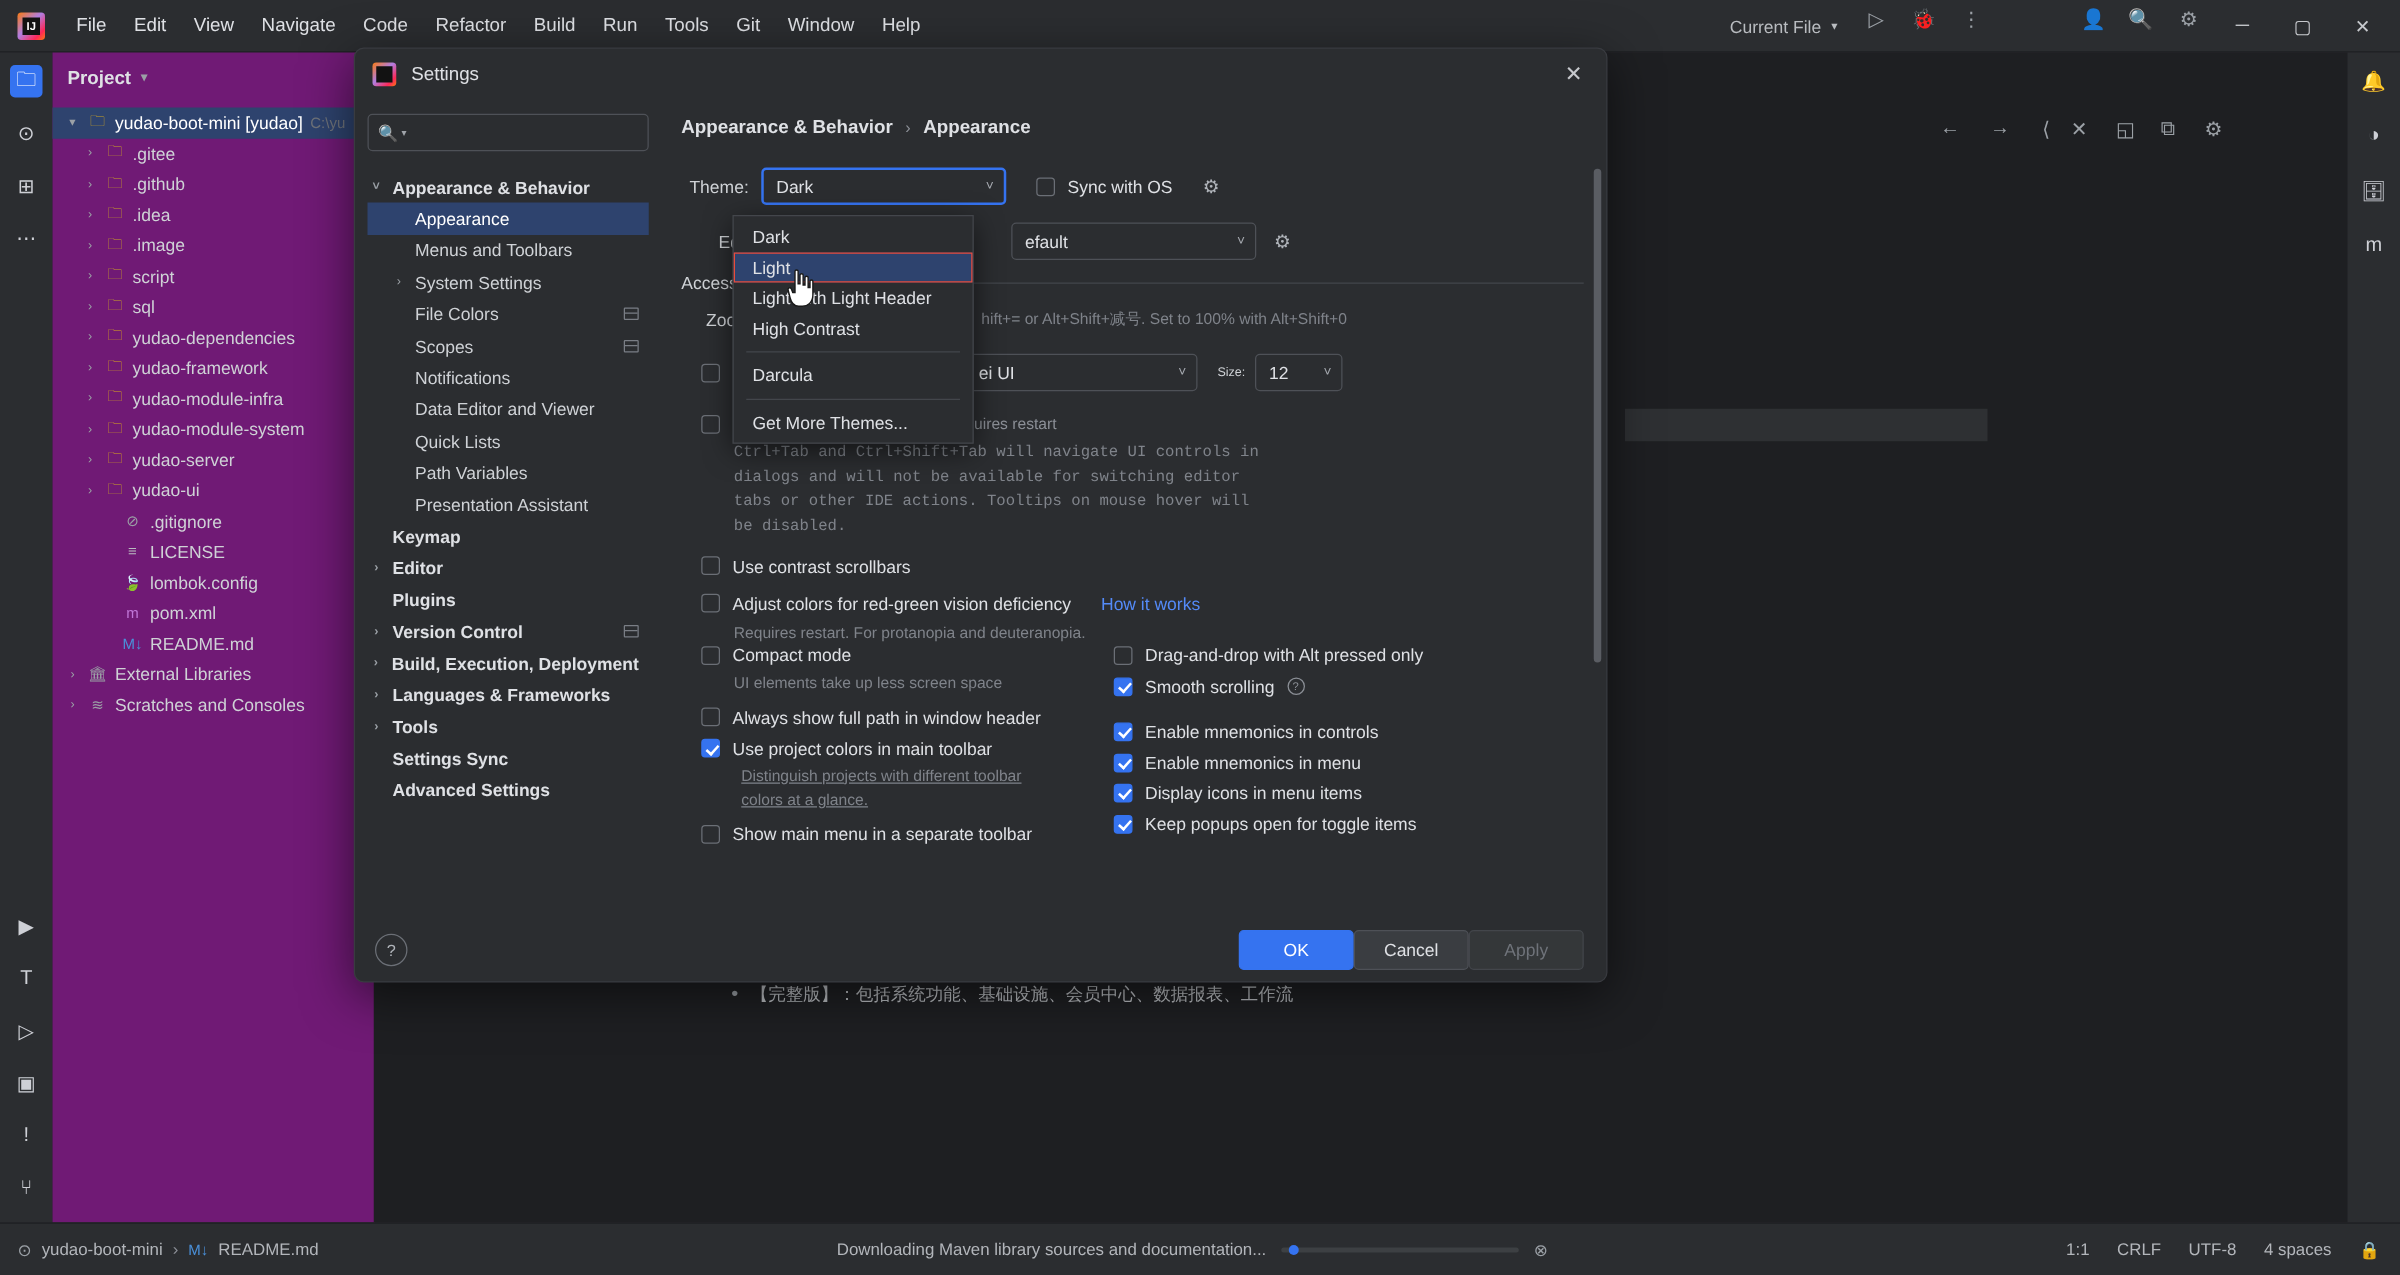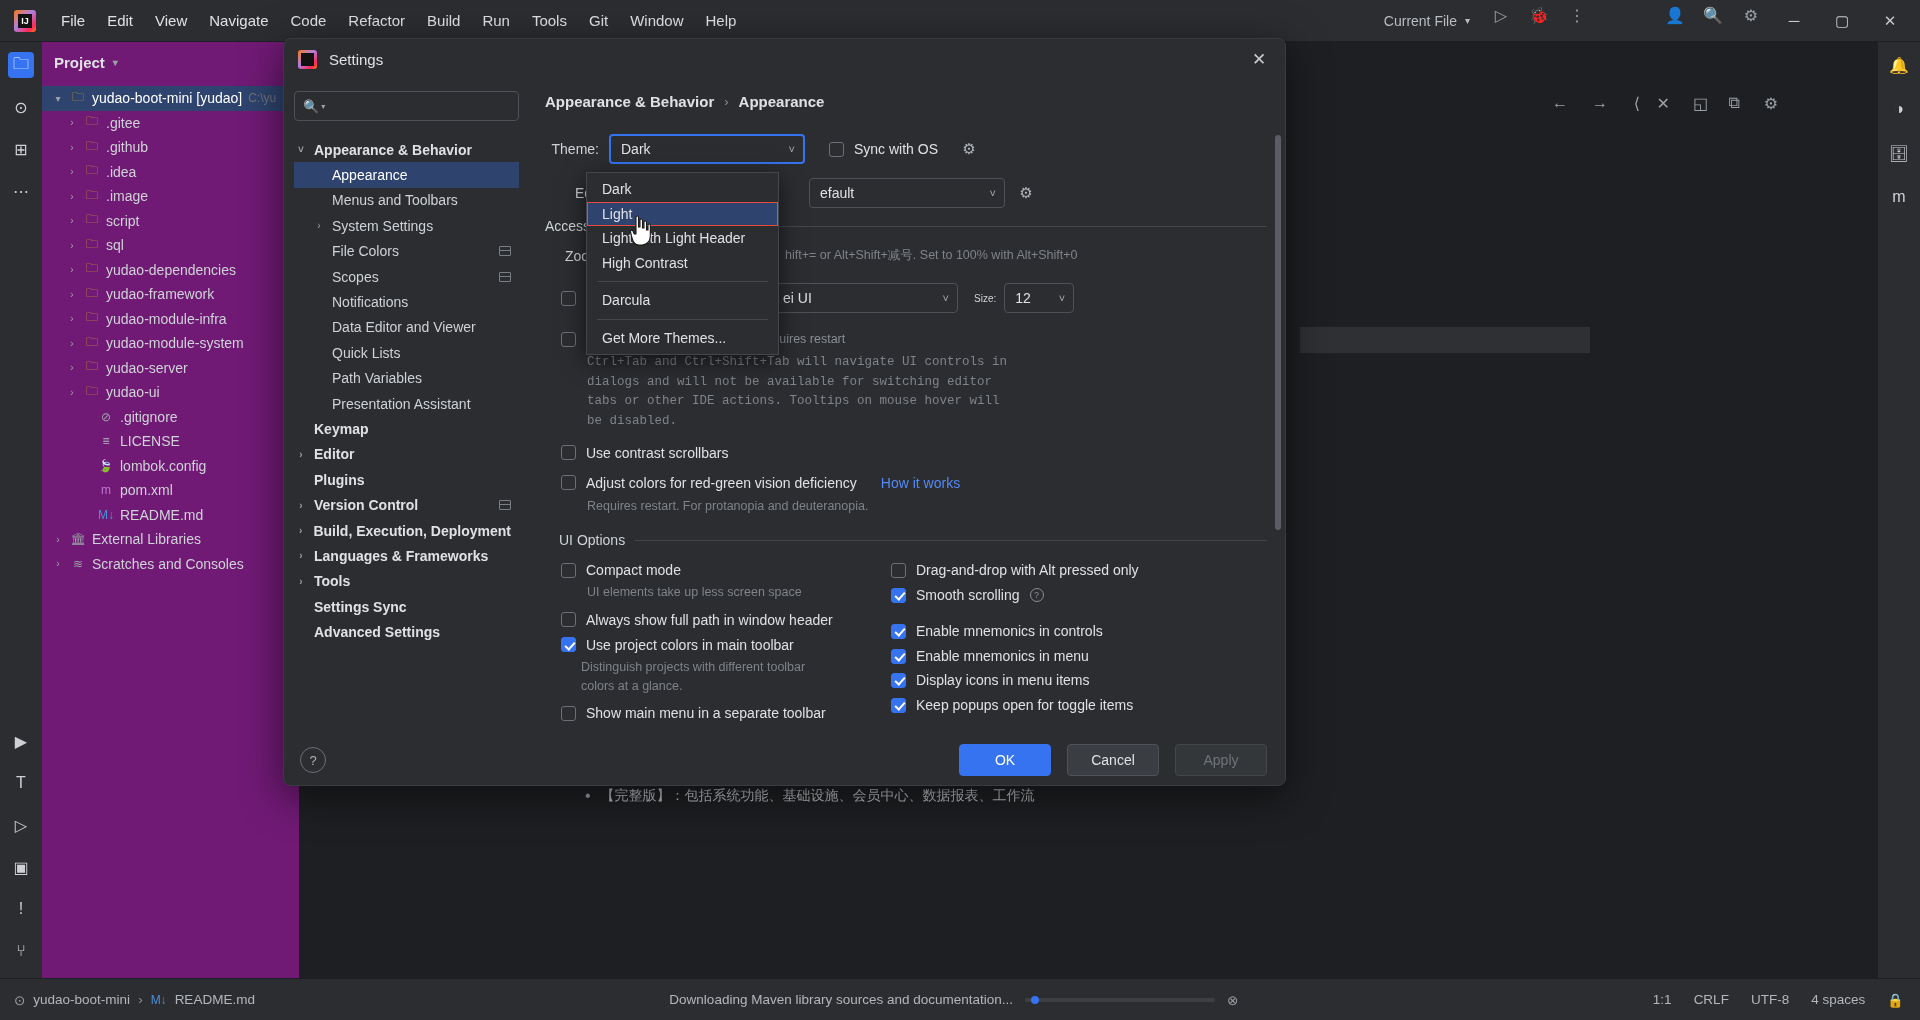--- a/index.html
+++ b/index.html
@@ -591,24 +591,20 @@
 
         <div style="padding-left:32px; margin-top:14px;">
           <div class="cb-row">
             <div class="cb"></div>
             <span>Adjust colors for red-green vision deficiency</span>
             <span class="link" style="margin-left:14px;">How it works</span>
           </div>
           <div class="hint" style="margin:6px 0 0 26px;">Requires restart. For protanopia and deuteranopia.</div>
         </div>
 
-        <div class="sec-head">
-          <span class="sec-title">UI Options</span>
-          <span class="sec-line"></span>
-        </div>
 
         <div style="display:flex; padding-left:32px;">
           <div style="width:330px;" id="ui-left-col">
               <div style="margin-bottom: 9px;">
                 <div class="cb-row">
                   <div class="cb"></div>
                   <span>Compact mode</span>
                 </div>
                 <div class="hint" style="margin: 5px 0px 0px 26px; max-width: 230px;">UI elements take up less screen space</div>
               </div>
@@ -616,21 +612,21 @@
                 <div class="cb-row">
                   <div class="cb"></div>
                   <span>Always show full path in window header</span>
                 </div>
               </div>
               <div style="margin-bottom: 9px;">
                 <div class="cb-row">
                   <div class="cb checked"></div>
                   <span>Use project colors in main toolbar</span>
                 </div>
-                <div class="hint" style="margin: 5px 0px 0px 20px; max-width: 230px;">Distinguish projects with different toolbar colors at a glance.</div>
+                <div class="hint" style="margin: 5px 0px 0px 32px; max-width: 230px; text-decoration: underline;">Distinguish projects with different toolbar colors at a glance.</div>
               </div>
               <div style="margin-bottom: 9px;">
                 <div class="cb-row">
                   <div class="cb"></div>
                   <span>Show main menu in a separate toolbar</span>
                 </div>
               </div>
             </div>
           <div style="flex:1;" id="ui-right-col">
               <div style="margin-bottom: 9px;">
@@ -672,21 +668,21 @@
               </div>
             </div>
         </div>
 
         <div class="vscroll"></div>
       </div>
     </div>
 
     <div class="dlg-foot">
       <div class="help-btn">?</div>
-      <div style="margin-left:auto; display:flex; gap:16px;">
+      <div style="margin-left:auto; display:flex; gap:0;">
         <div class="btn primary">OK</div>
         <div class="btn">Cancel</div>
         <div class="btn disabled">Apply</div>
       </div>
     </div>
   </div>
 
   <div class="dropdown">
     <div id="dd-items">
         <div class="dd-item">Dark</div>

